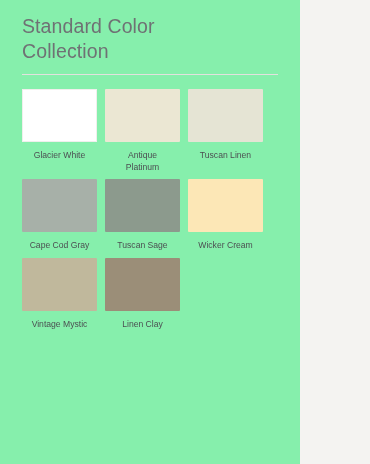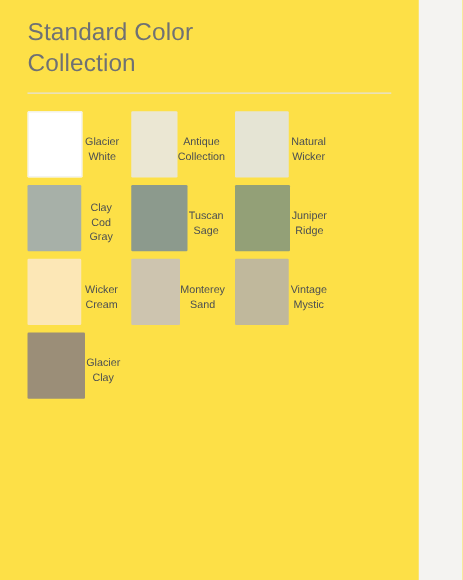--- a/index.html
+++ b/index.html
@@ -8,23 +8,23 @@
   }
   body {
     width: 370px;
     height: 464px;
     background: #f4f3f1;
     font-family: "Liberation Sans", sans-serif;
     overflow: hidden;
   }
   .page {
     position: relative;
-    width: 335px;
+    width: 300px;
     height: 464px;
-    background: #fde047;
+    background: #86efac;
     box-sizing: border-box;
     padding: 0;
   }
   .header {
     padding: 14px 22px 0 22px;
   }
   .title {
     font-size: 19.5px;
     line-height: 25px;
     color: #6f7174;
@@ -43,21 +43,21 @@
     padding: 8px 18px 0 18px;
     display: flex;
     flex-wrap: wrap;
     align-content: flex-start;
   }
   .swatch-cell {
     width: 83px;
     box-sizing: border-box;
     padding: 6px 4px 0 4px;
     display: flex;
-    flex-direction: row;
+    flex-direction: column;
     align-items: center;
   }
   .chip {
     width: 75px;
     height: 53px;
     border-radius: 1px;
   }
   .chip-white {
     box-shadow: inset 0 0 0 1px #f0efec;
   }
@@ -84,49 +84,41 @@
   <div class="divider"></div>
 
   <div class="grid">
       <div class="swatch-cell">
         <div class="chip chip-white" style="background: rgb(255, 255, 255);"></div>
         <div class="chip-label">Glacier White</div>
       </div>
       <div class="swatch-cell">
         <div class="chip" style="background: rgb(235, 231, 211);"></div>
         <div class="chip-label">Antique
-Collection</div>
+Platinum</div>
       </div>
       <div class="swatch-cell">
         <div class="chip" style="background: rgb(229, 228, 212);"></div>
-        <div class="chip-label">Natural Wicker</div>
+        <div class="chip-label">Tuscan Linen</div>
       </div>
       <div class="swatch-cell">
         <div class="chip" style="background: rgb(167, 176, 168);"></div>
-        <div class="chip-label">Clay Cod Gray</div>
+        <div class="chip-label">Cape Cod Gray</div>
       </div>
       <div class="swatch-cell">
         <div class="chip" style="background: rgb(140, 154, 141);"></div>
         <div class="chip-label">Tuscan Sage</div>
       </div>
       <div class="swatch-cell">
-        <div class="chip" style="background: rgb(147, 160, 119);"></div>
-        <div class="chip-label">Juniper Ridge</div>
-      </div>
-      <div class="swatch-cell">
         <div class="chip" style="background: rgb(252, 231, 182);"></div>
         <div class="chip-label">Wicker Cream</div>
-      </div>
-      <div class="swatch-cell">
-        <div class="chip" style="background: rgb(205, 196, 175);"></div>
-        <div class="chip-label">Monterey Sand</div>
       </div>
       <div class="swatch-cell">
         <div class="chip" style="background: rgb(192, 184, 156);"></div>
         <div class="chip-label">Vintage Mystic</div>
       </div>
       <div class="swatch-cell">
         <div class="chip" style="background: rgb(155, 142, 120);"></div>
-        <div class="chip-label">Glacier Clay</div>
+        <div class="chip-label">Linen Clay</div>
       </div>
     </div>
 
 </div>
 
 </body></html>

